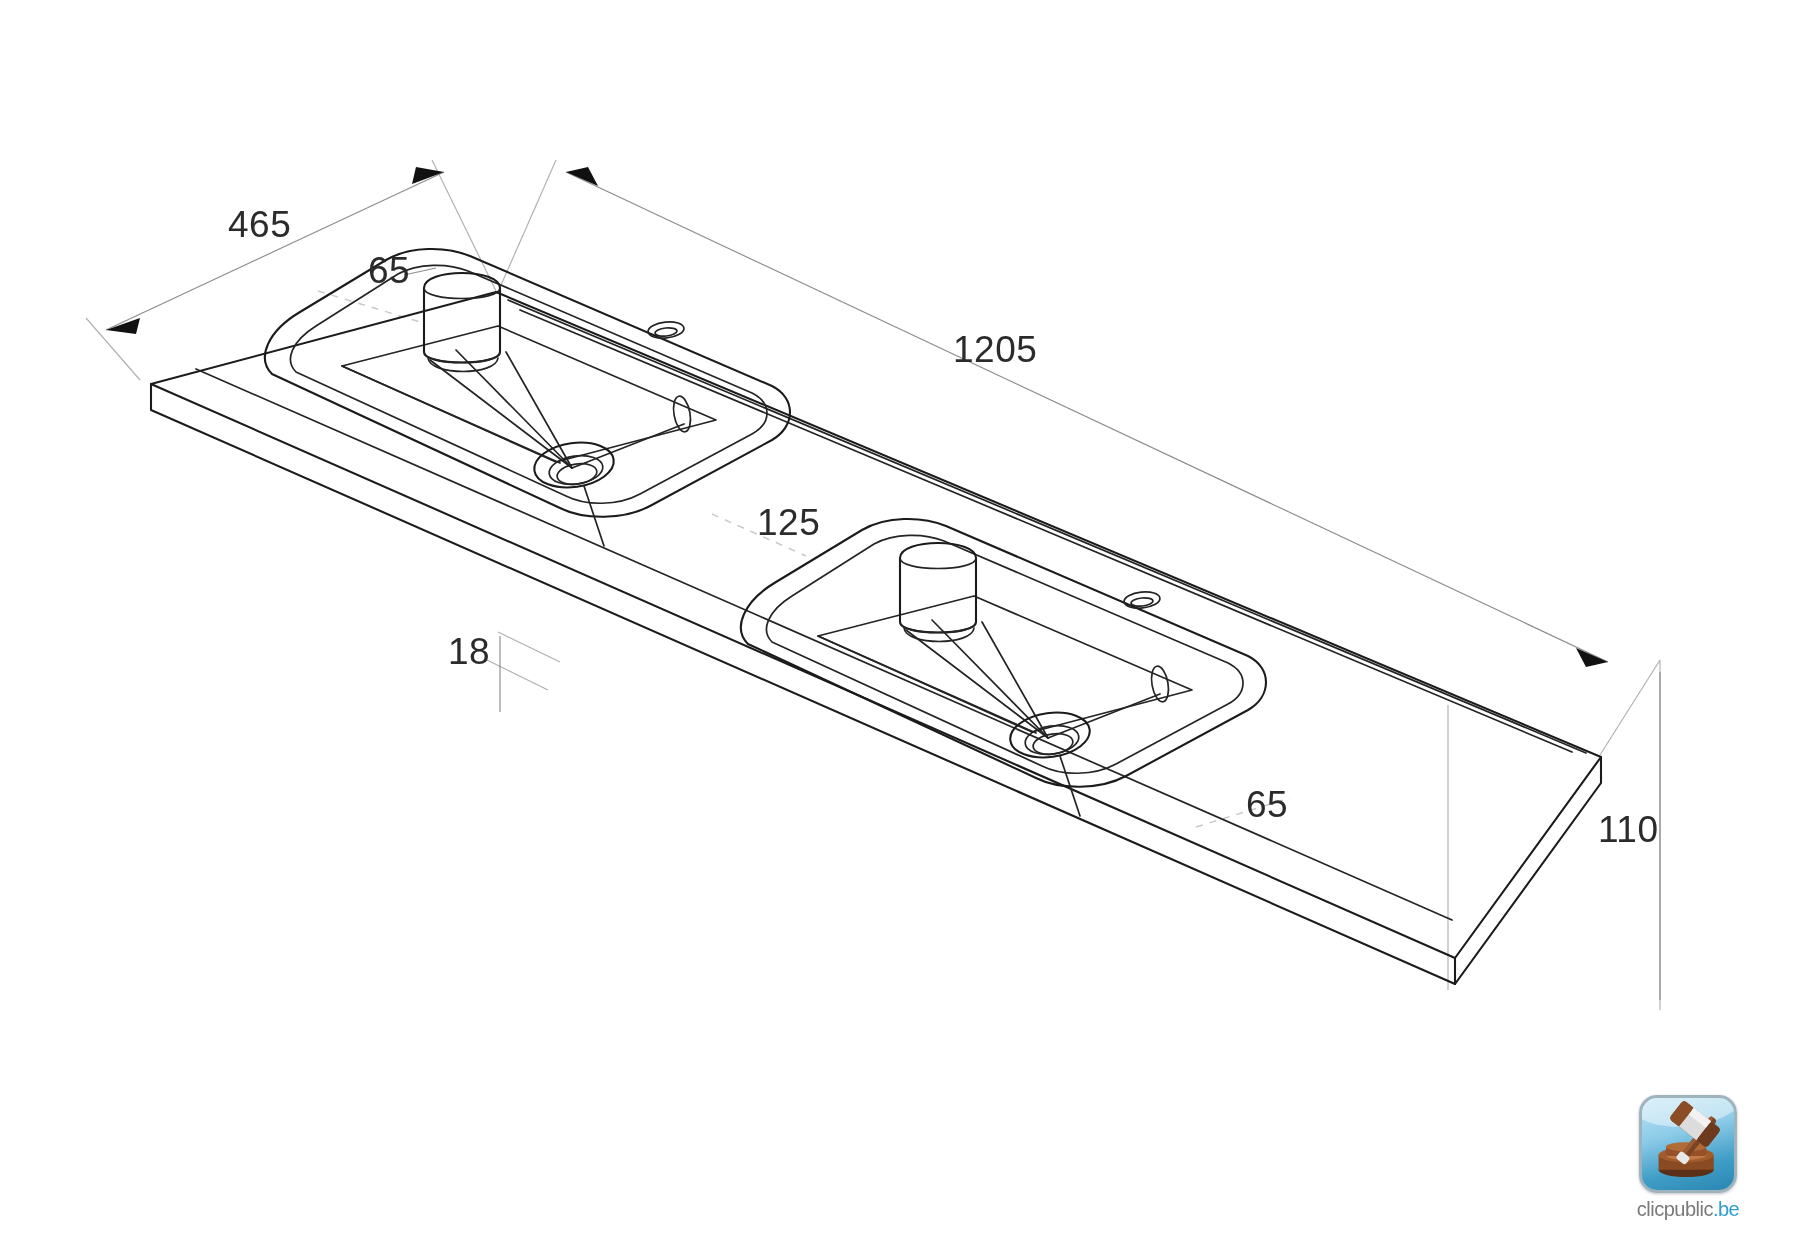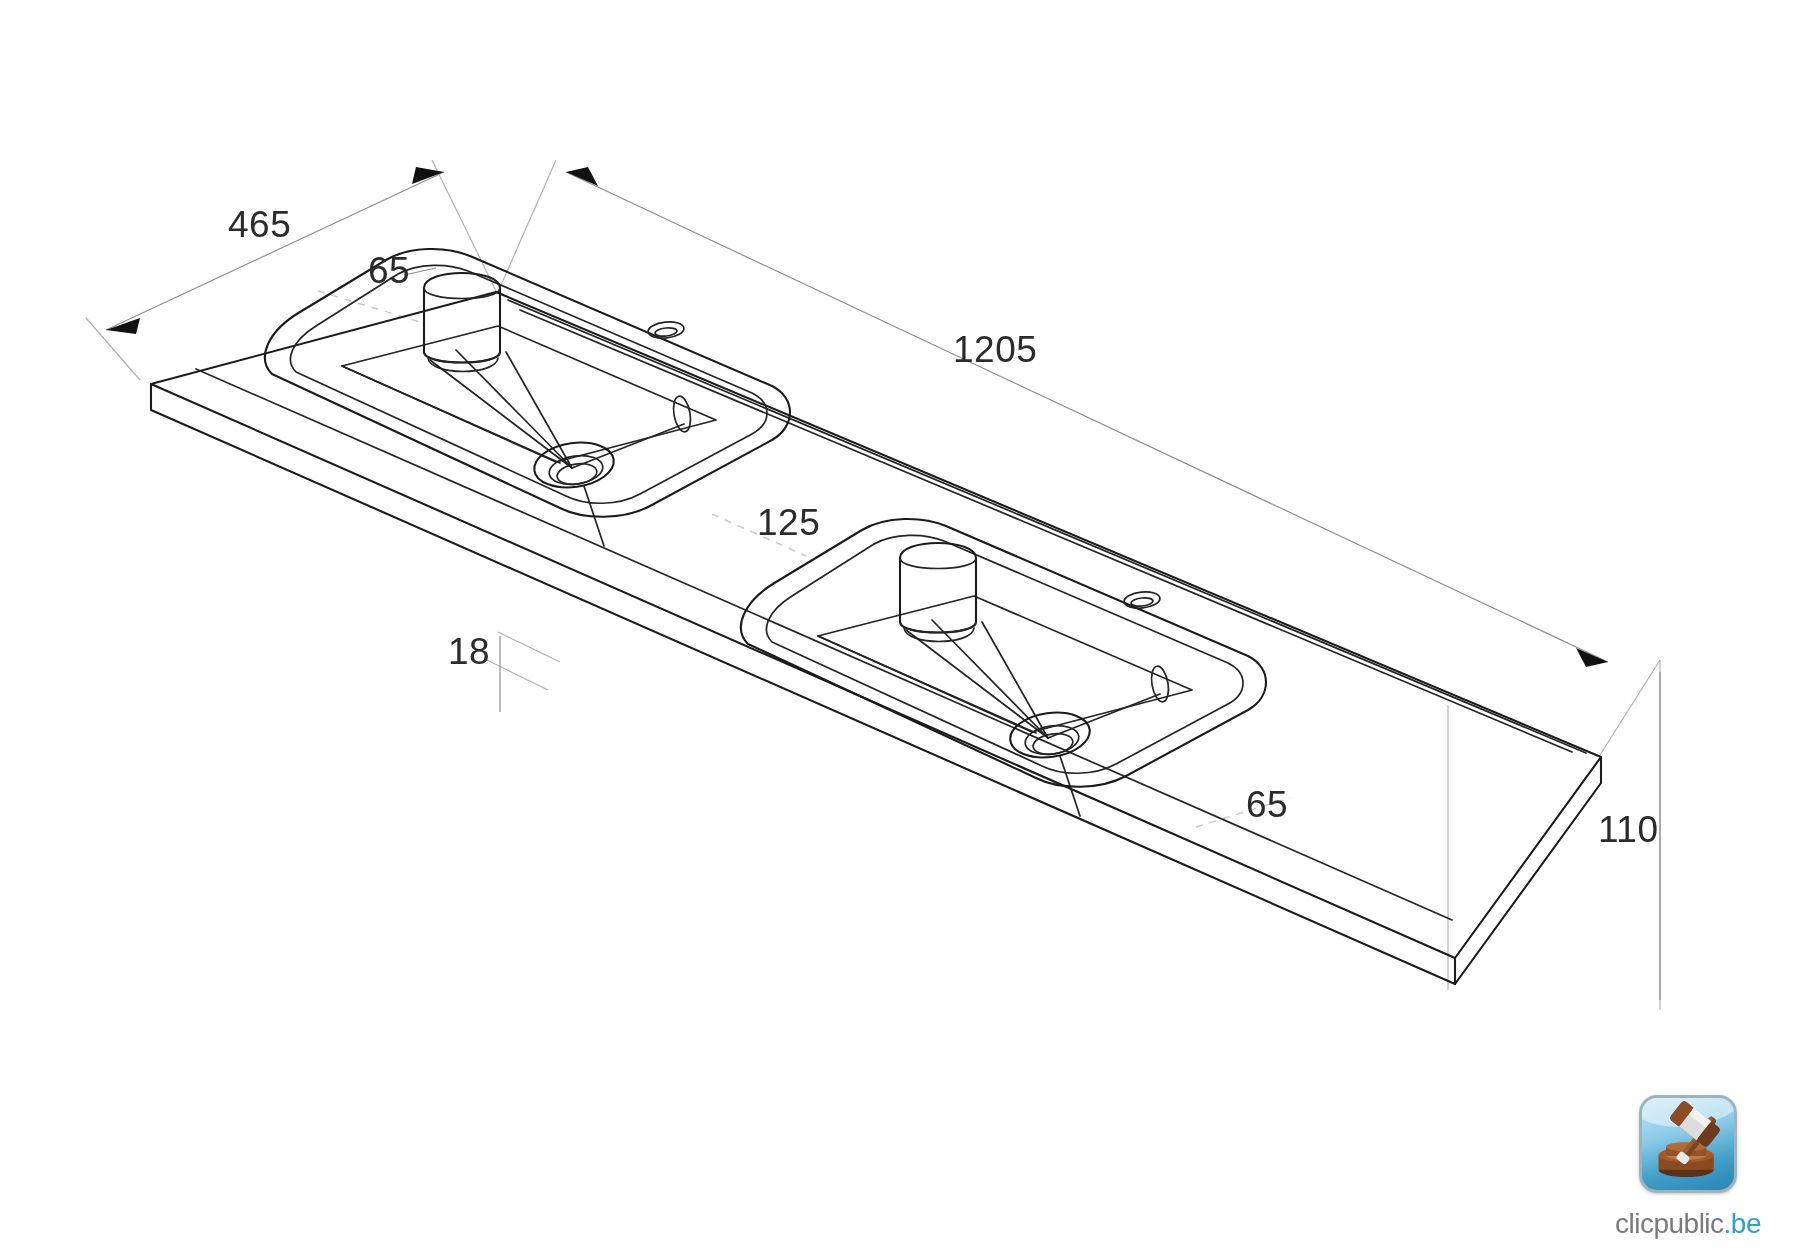--- a/index.html
+++ b/index.html
@@ -90,23 +90,23 @@
     position: absolute;
     left: -14%;
     top: -36%;
     width: 130%;
     height: 66%;
     background: rgba(255,255,255,.45);
     border-radius: 50% 50% 60% 60%;
     transform: rotate(-8deg);
   }
   #logo-text {
-    margin-top: 15px;
+    margin-top: 5px;
     font-family: "Liberation Sans", sans-serif;
-    font-size: 28px;
+    font-size: 20px;
     letter-spacing: -0.5px;
     white-space: nowrap;
   }
   .logo-clic { color: #7a7a7a; }
   .logo-be { color: #2f9fd0; }
 </style>
 </head>
 <body>
 
 <div id="canvas-wrap">

